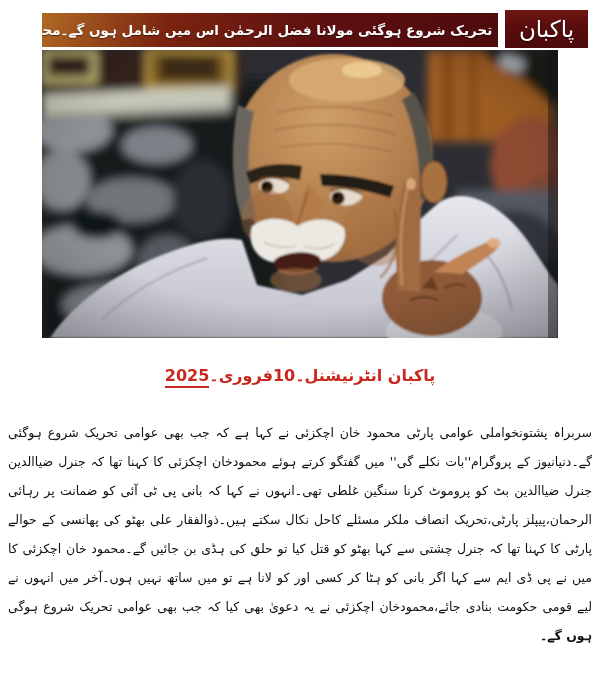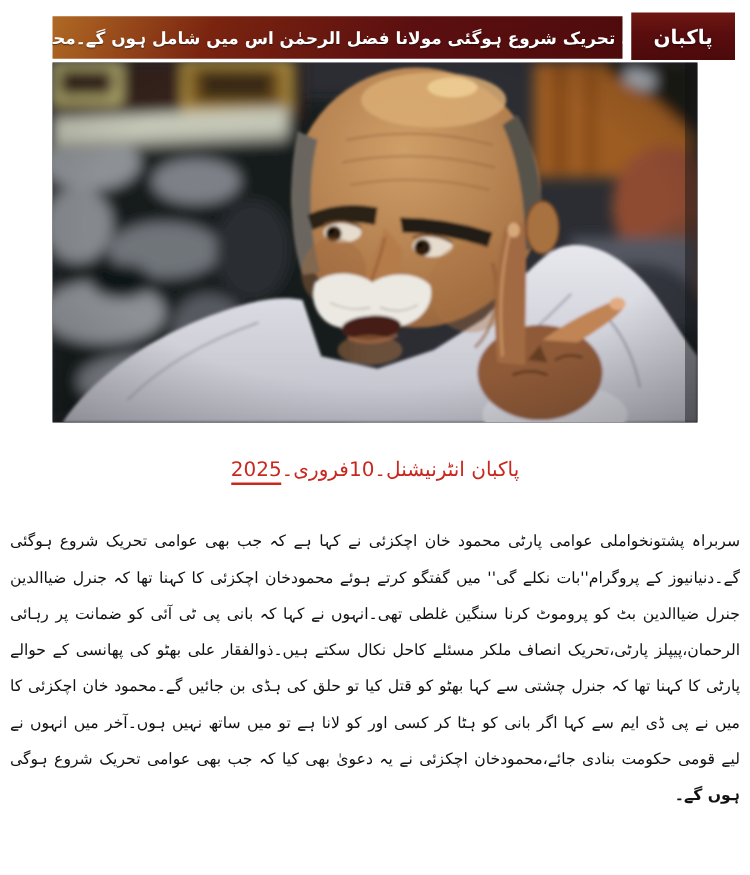--- a/index.html
+++ b/index.html
@@ -7,29 +7,29 @@
         font-family:"DejaVu Sans",sans-serif;}
   
   .headline-bar{position:absolute;left:42px;top:13px;width:456px;height:34px;
     background:linear-gradient(115deg,#b06a24 0%,#7a2410 28%,#5c0f10 62%,#4e0b0c 100%);
     display:flex;align-items:center;justify-content:center;overflow:hidden;}
   .headline-bar span{color:#ffffff;font-size:13.5px;font-weight:bold;white-space:nowrap;
     direction:rtl;unicode-bidi:embed;text-shadow:0 1px 1px rgba(0,0,0,.5);}
   .logo-block{position:absolute;left:505px;top:10px;width:83px;height:38px;
     background:linear-gradient(180deg,#6e1712 0%,#5a0d0e 45%,#4c0a0b 100%);
     display:flex;align-items:center;justify-content:center;}
-  .logo-block span{color:#ffffff;font-size:16px;font-weight:bold;direction:rtl;
+  .logo-block span{color:#ffffff;font-size:23px;font-weight:normal;direction:rtl;
     text-shadow:0 1px 2px rgba(0,0,0,.6);}
   
   .photo{position:absolute;left:42px;top:50px;width:516px;height:288px;overflow:hidden;
     background:#2b2d33;}
   .photo svg{display:block;}
   
   .dateline{position:absolute;left:0;top:366px;width:600px;text-align:center;
-    direction:rtl;color:#c9281e;font-size:16px;font-weight:normal;}
+    direction:rtl;color:#c9281e;font-size:16px;font-weight:bold;}
   .dateline .year{border-bottom:2px solid #c9281e;padding-bottom:1px;}
   
   .article{position:absolute;left:8px;top:418px;width:584px;direction:rtl;color:#111111;}
   .t-line{height:29px;line-height:29px;font-size:12.5px;overflow:hidden;
     text-align:justify;text-align-last:justify;}
   .t-line.last{text-align:right;text-align-last:right;font-weight:bold;}
 </style>
 </head>
 <body>
 

